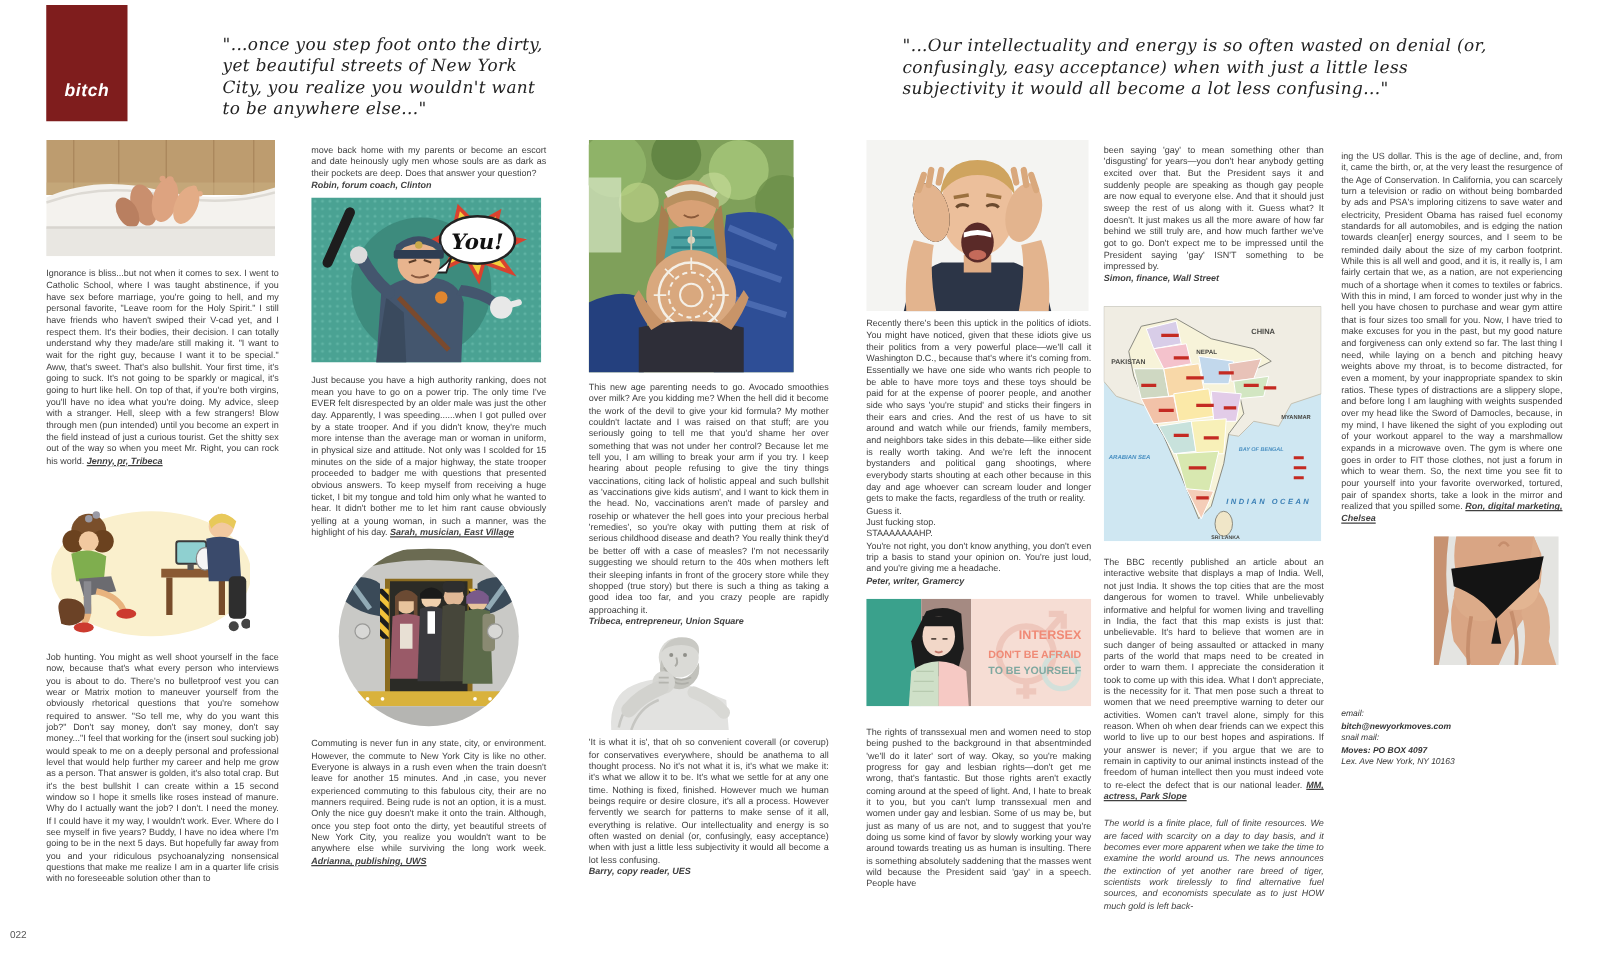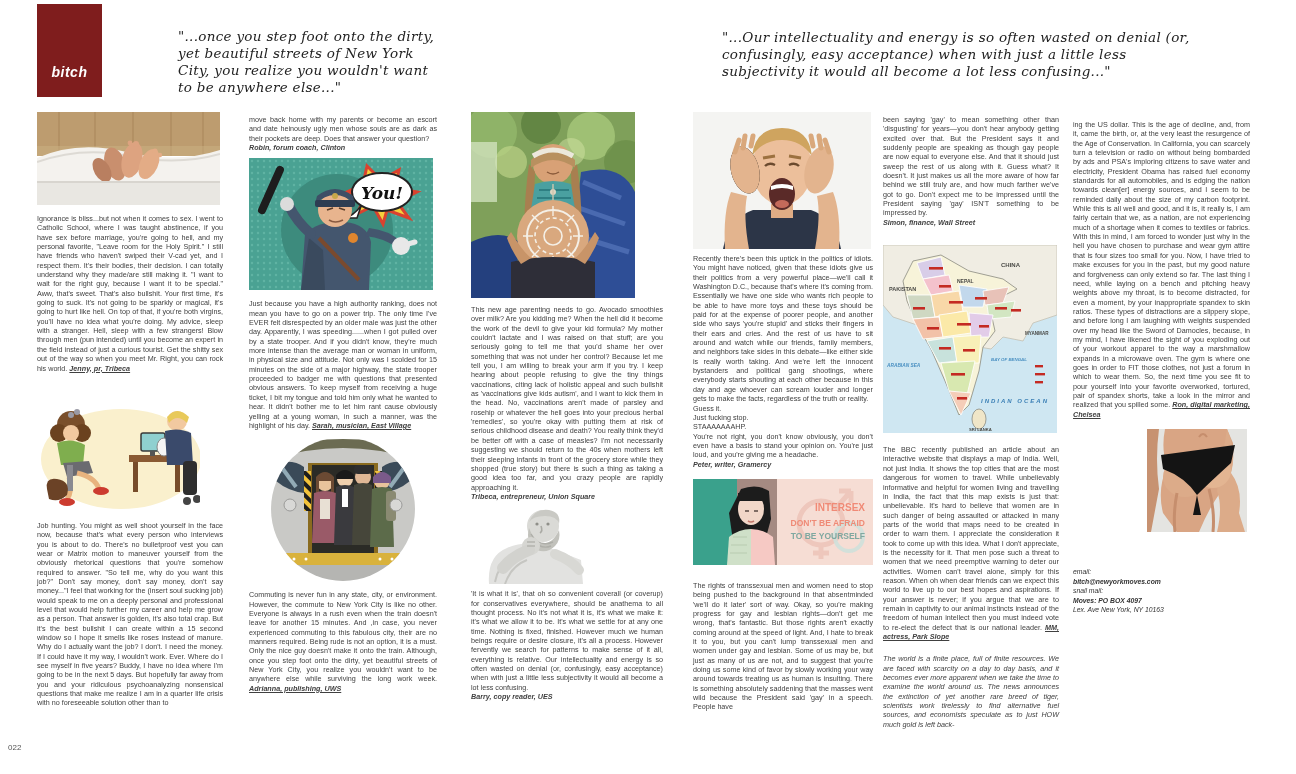--- a/index.html
+++ b/index.html
@@ -270,21 +270,21 @@
       <path d="M38,80 Q30,100 32,137 L56,137 Q50,104 54,84 Z" fill="#e3b48e"></path>
       <path d="M140,80 Q148,100 146,137 L122,137 Q128,104 124,84 Z" fill="#e3b48e"></path>
     </svg>
     <div class="para" style="margin-top:5px;">
       <span>Recently there's been this uptick in the politics of idiots. You might have noticed, given that these idiots give us their politics from a very powerful place—we'll call it Washington D.C., because that's where it's coming from. Essentially we have one side who wants rich people to be able to have more toys and these toys should be paid for at the expense of poorer people, and another side who says 'you're stupid' and sticks their fingers in their ears and cries. And the rest of us have to sit around and watch while our friends, family members, and neighbors take sides in this debate—like either side is really worth taking. And we're left the innocent bystanders and political gang shootings, where everybody starts shouting at each other because in this day and age whoever can scream louder and longer gets to make the facts, regardless of the truth or reality.</span>
     </div>
     <div class="stop-line">Guess it.</div>
     <div class="stop-line">Just fucking stop.</div>
     <div class="stop-line">STAAAAAAAHP.</div>
     <div class="para">
-      <span>You're not right, you don't know obviously, you don't even have a basis to stand your opinion on. You're just loud, and you're giving me a headache.</span>
+      <span>You're not right, you don't know anything, you don't even trip a basis to stand your opinion on. You're just loud, and you're giving me a headache.</span>
       <span class="attr-block">Peter, writer, Gramercy</span>
     </div>
     <svg width="180" height="86" viewBox="0 0 180 86" style="margin-top:10px;">
       <rect width="44" height="86" fill="#3aa18c"></rect>
       <rect x="44" width="40" height="86" fill="#a58a82"></rect>
       <rect x="84" width="96" height="86" fill="#f6ddd4"></rect>
       <g stroke="#eec5ba" stroke-width="5" fill="none" opacity=".9">
         <circle cx="128" cy="44" r="22"></circle>
           <path d="M144,28 L158,12 M158,12 L158,24 M158,12 L146,12 M128,66 L128,80 M120,74 L136,74"></path>
       </g>

